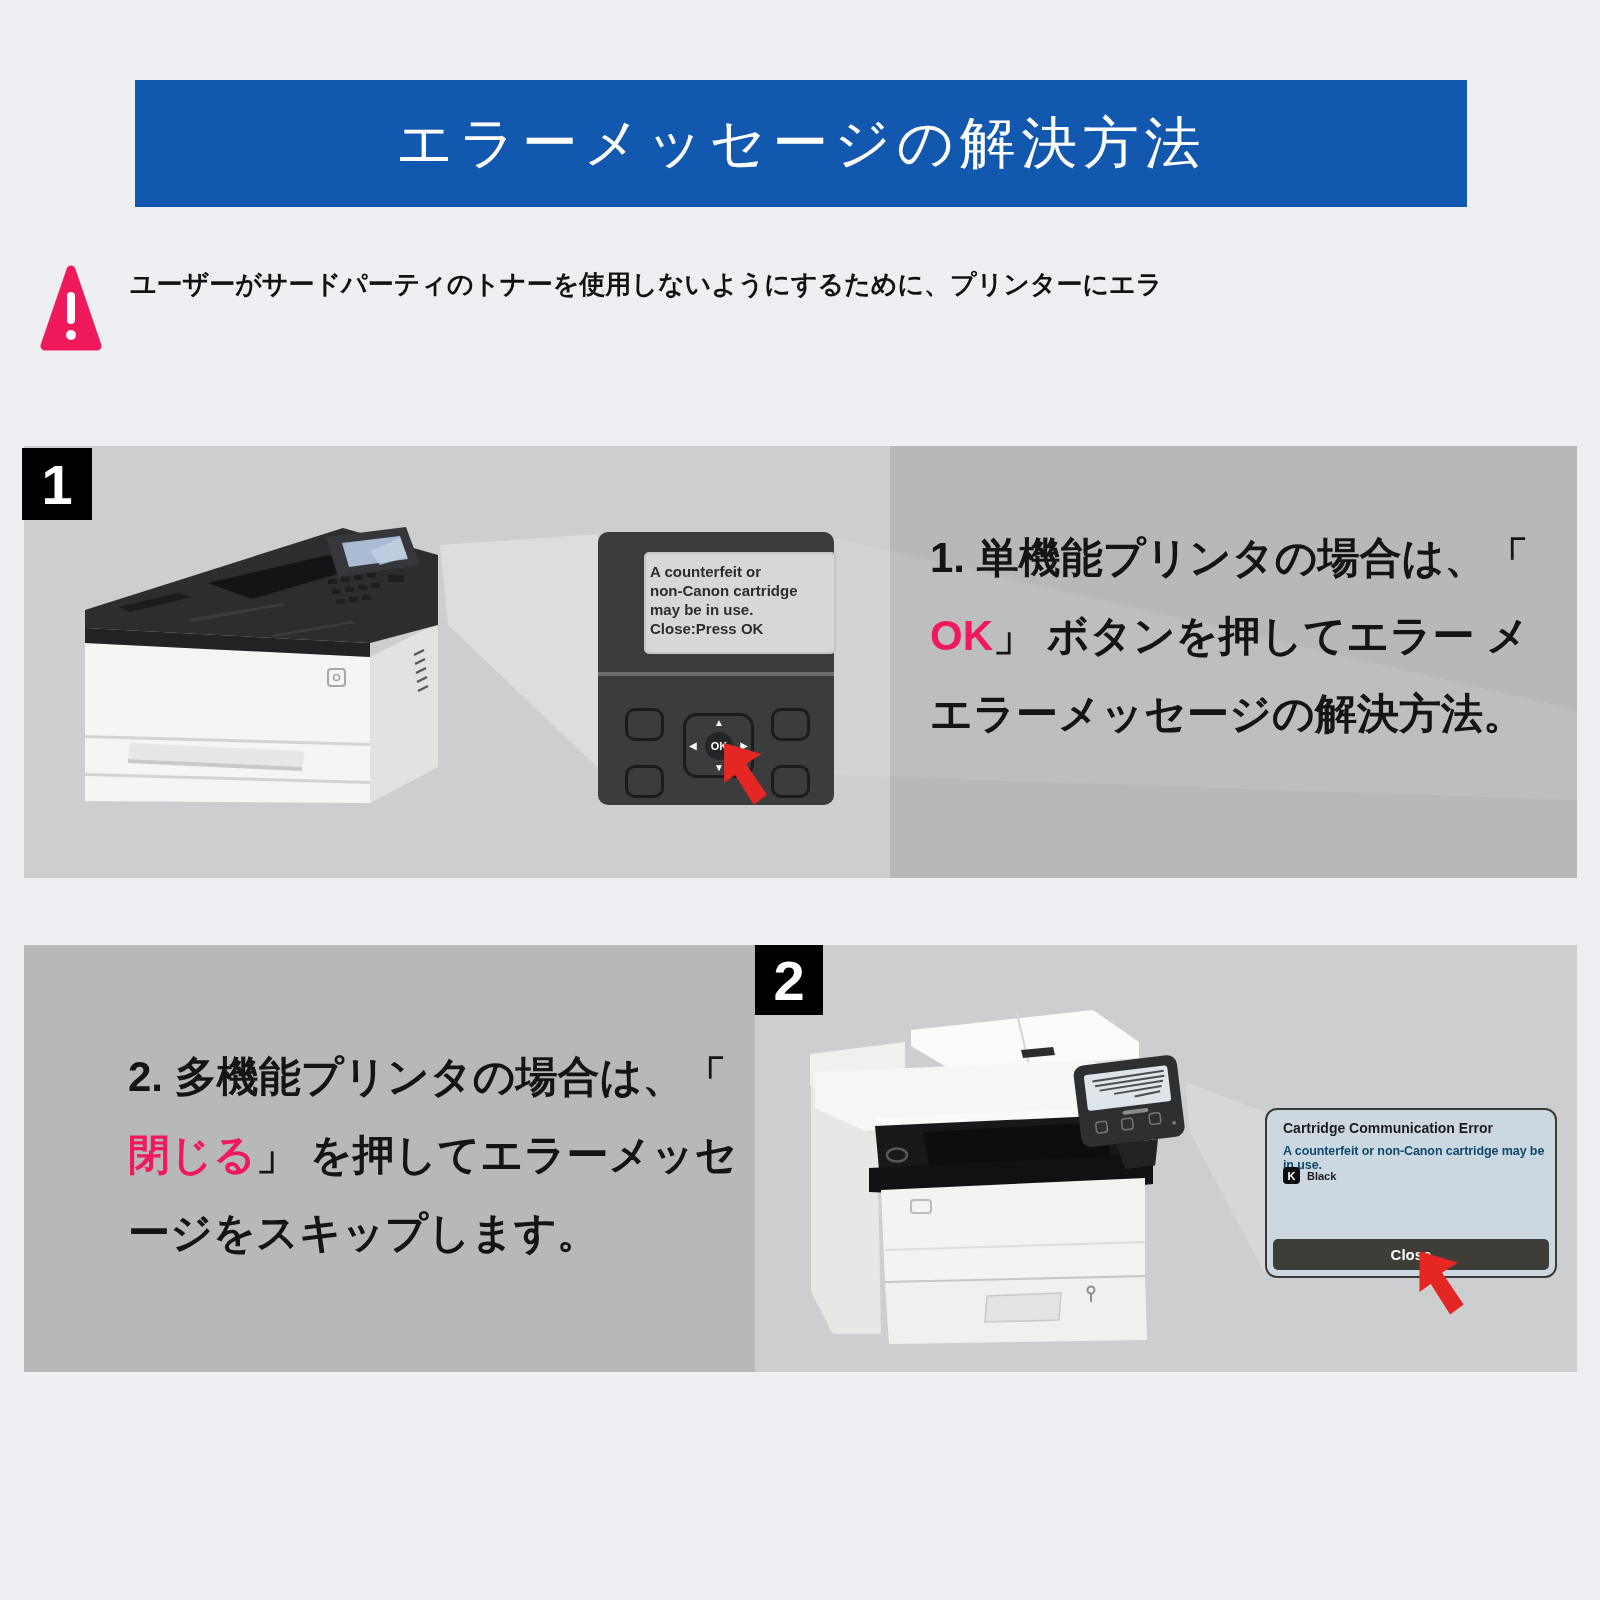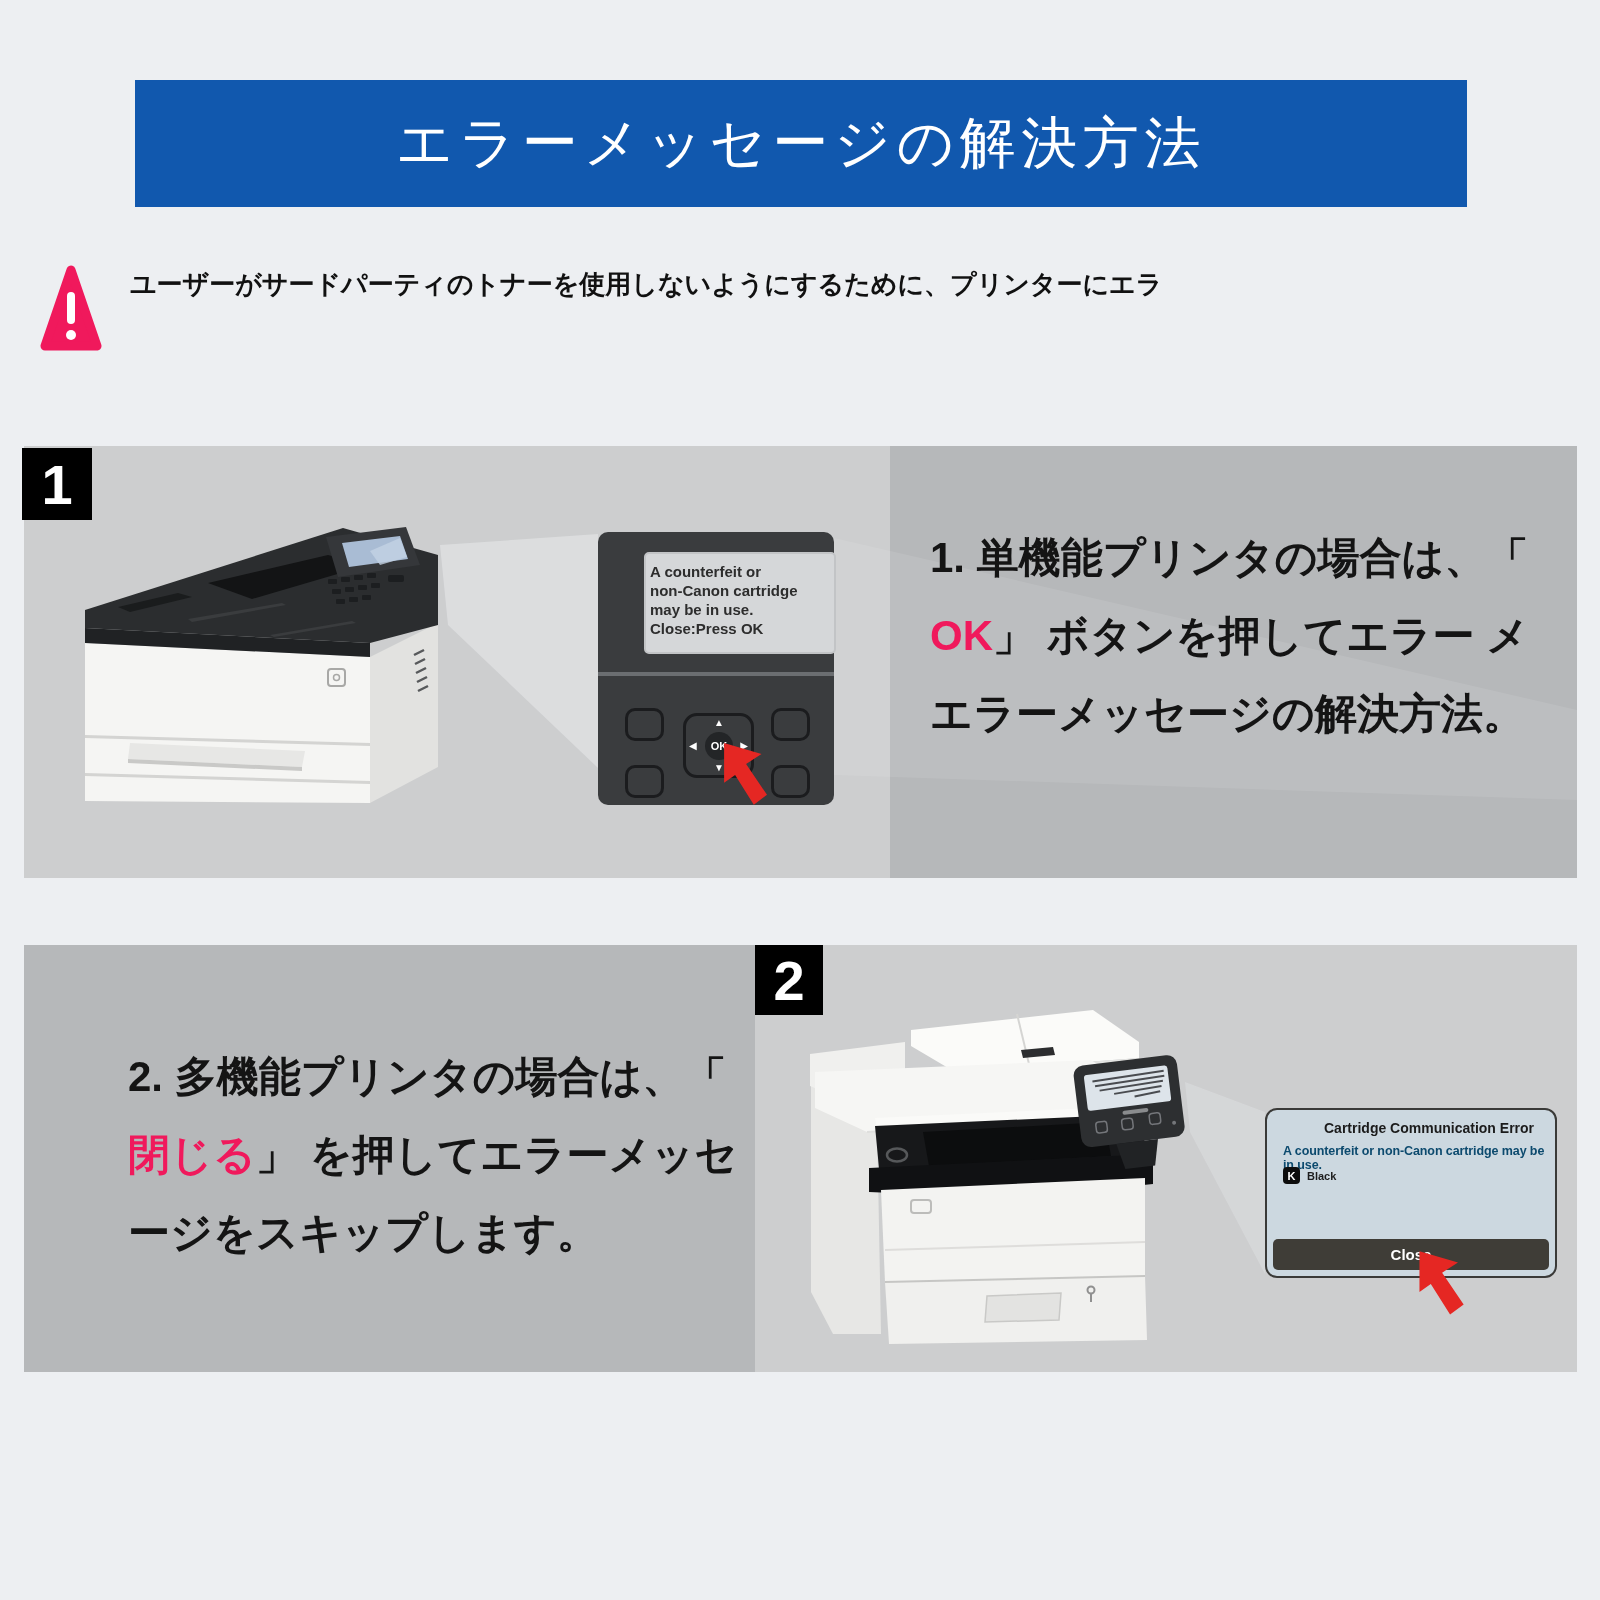--- a/index.html
+++ b/index.html
@@ -50,21 +50,21 @@
   #dpad .arr{position:absolute;color:#fff;font-size:10px;line-height:10px;}
   #arr-up{left:28px;top:2px;} #arr-down{left:28px;bottom:2px;}
   #arr-left{left:3px;top:25px;} #arr-right{right:3px;top:25px;}
   #ok-btn{position:absolute;left:19px;top:16px;width:28px;height:28px;border-radius:50%;
         background:#232527;color:#fff;font-size:11px;font-weight:700;
         display:flex;align-items:center;justify-content:center;}
 
   
   #dialog{left:1265px;top:1108px;width:292px;height:170px;background:#ccd8e0;
         border:2px solid #3a3a38;border-radius:12px;box-sizing:border-box;}
-  #dlg-title{position:absolute;left:16px;top:10px;font-size:14px;font-weight:700;color:#1b1b1b;margin-left:41px;}
+  #dlg-title{position:absolute;left:16px;top:10px;font-size:14px;font-weight:700;color:#1b1b1b;}
   #dlg-msg{position:absolute;left:16px;top:34px;width:262px;font-size:12.5px;
         font-weight:600;color:#0c4a6e;letter-spacing:-0.1px;}
   #dlg-krow{position:absolute;left:16px;top:57px;display:flex;align-items:center;gap:7px;}
   #k-badge{width:17px;height:17px;border-radius:4px;background:#0d0d0d;color:#fff;
         font-size:11px;font-weight:700;display:flex;align-items:center;justify-content:center;}
   #k-label{font-size:11px;font-weight:600;color:#1d1d1d;}
   #close-bar{position:absolute;left:6px;right:6px;bottom:6px;height:31px;background:#3f3d37;
         border-radius:5px;color:#fff;font-size:15px;font-weight:700;
         display:flex;align-items:center;justify-content:center;}
   svg{display:block;}

